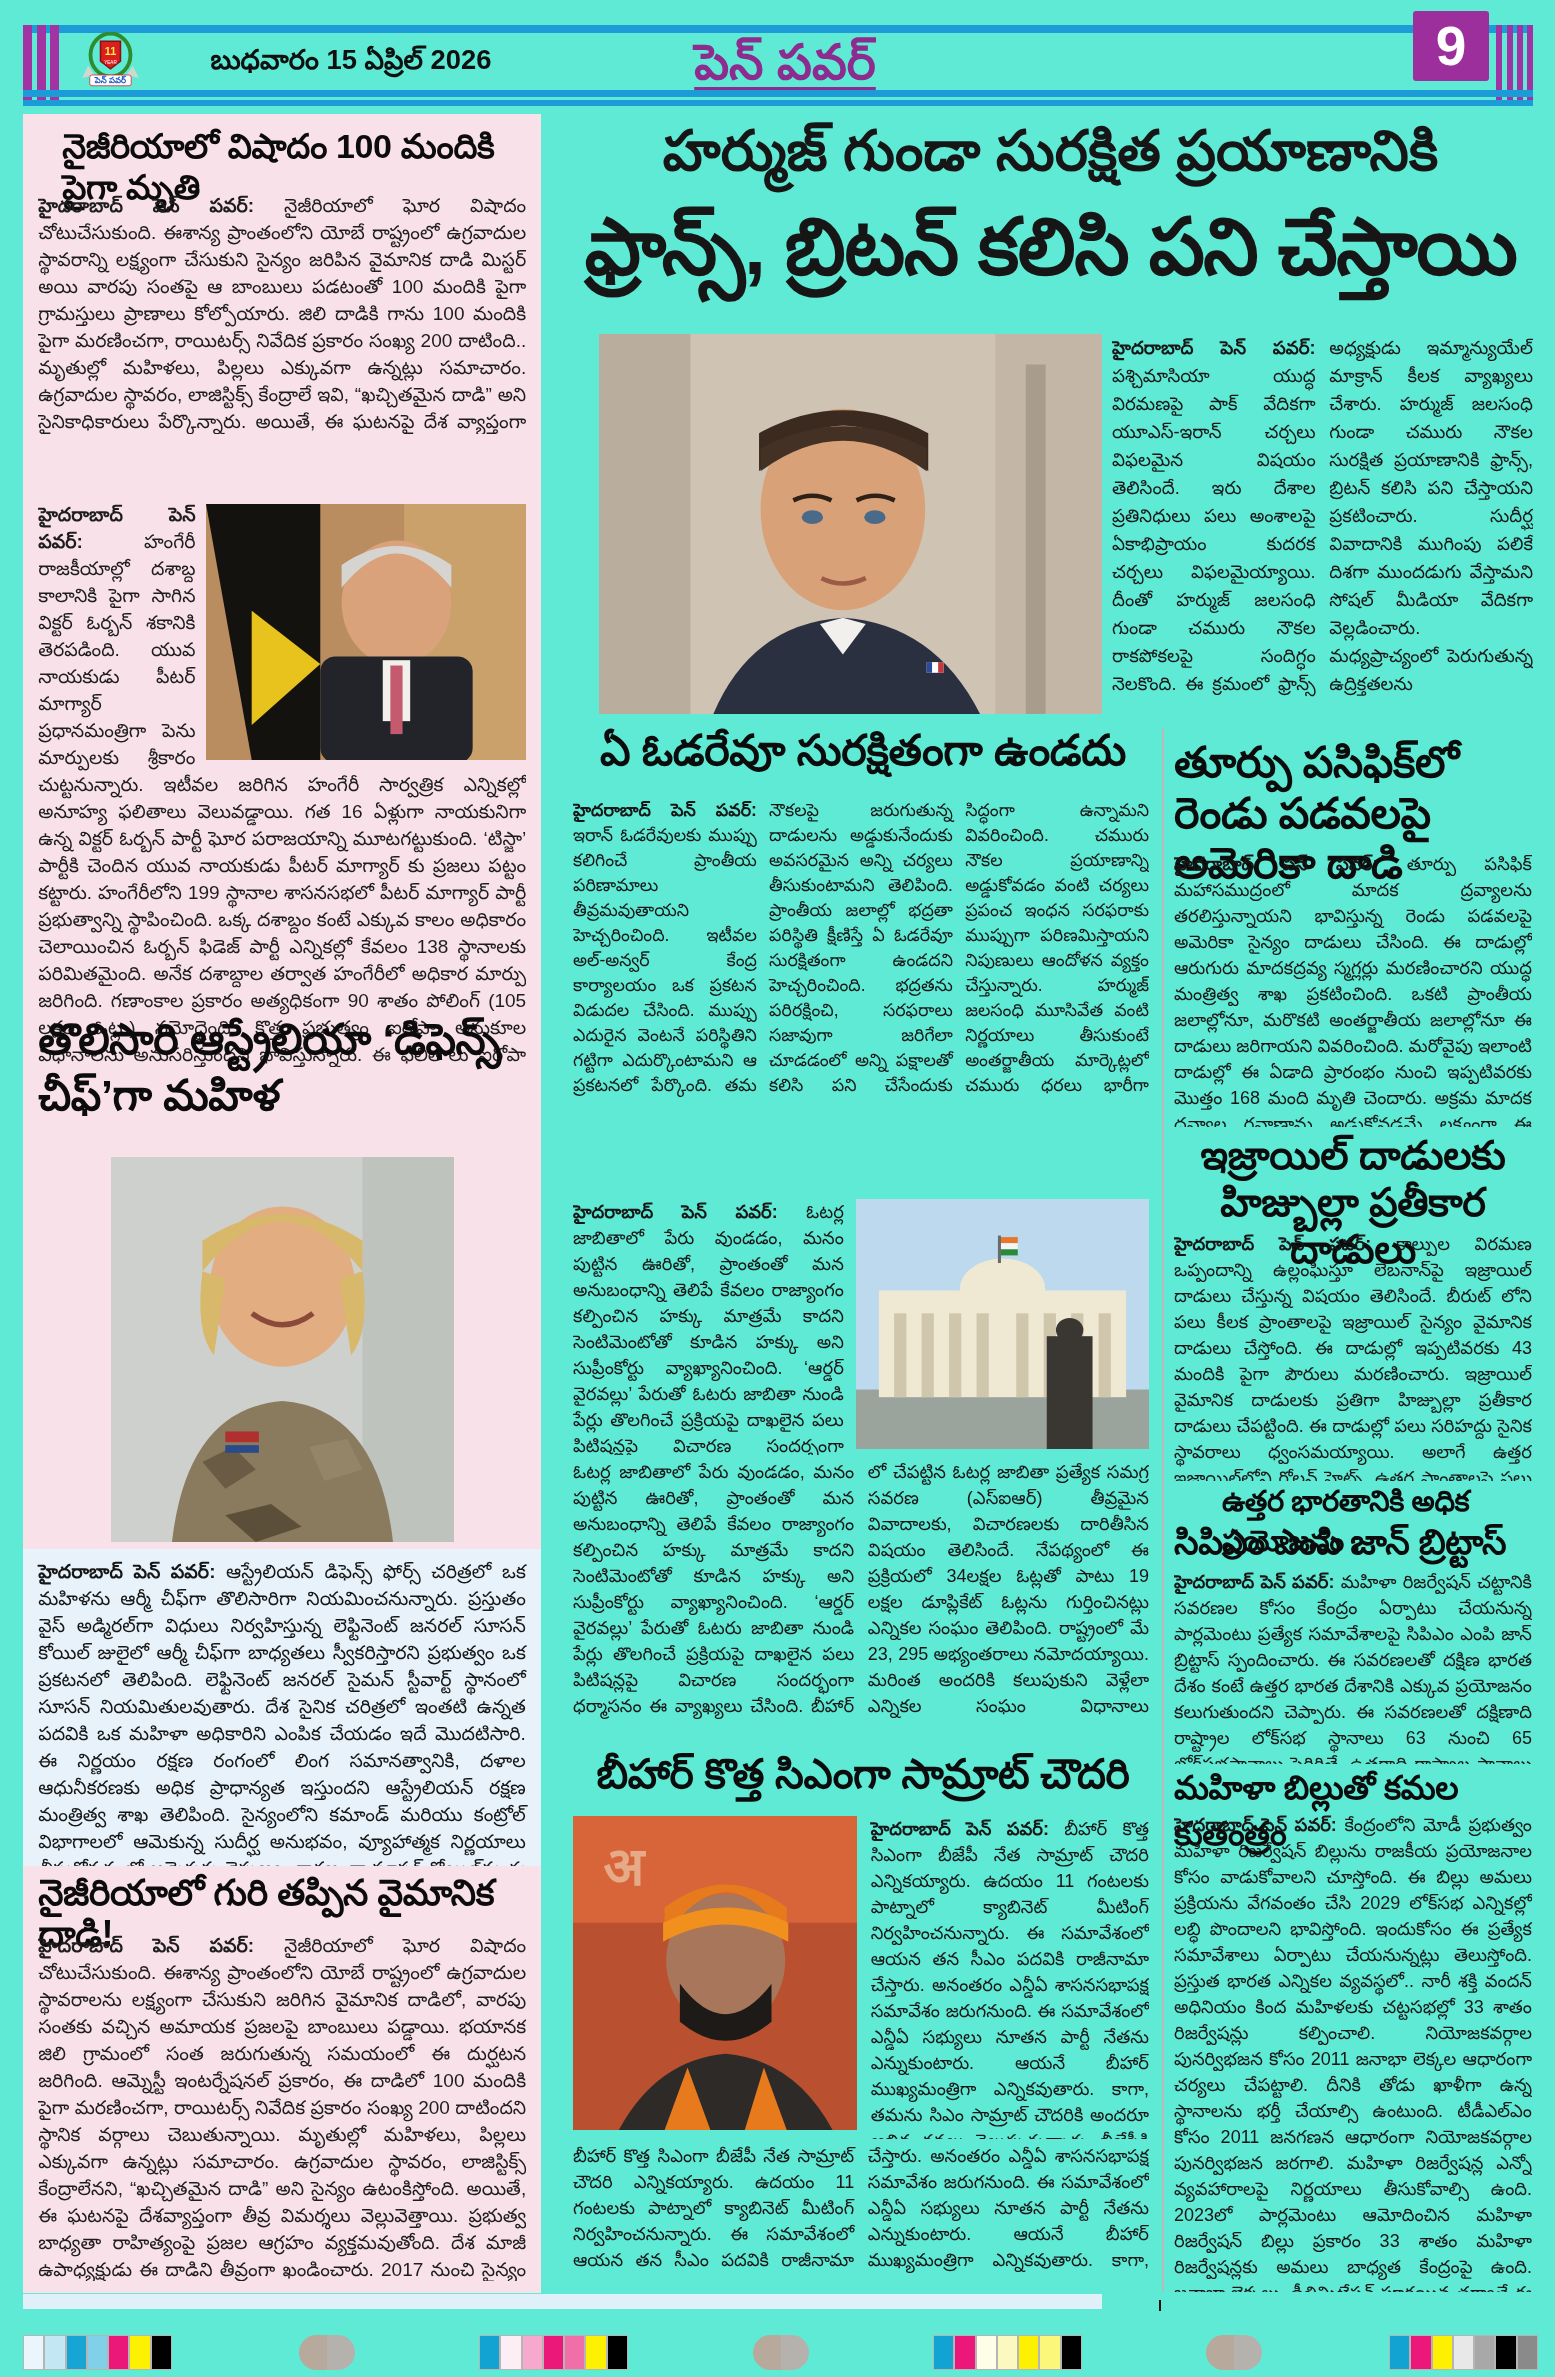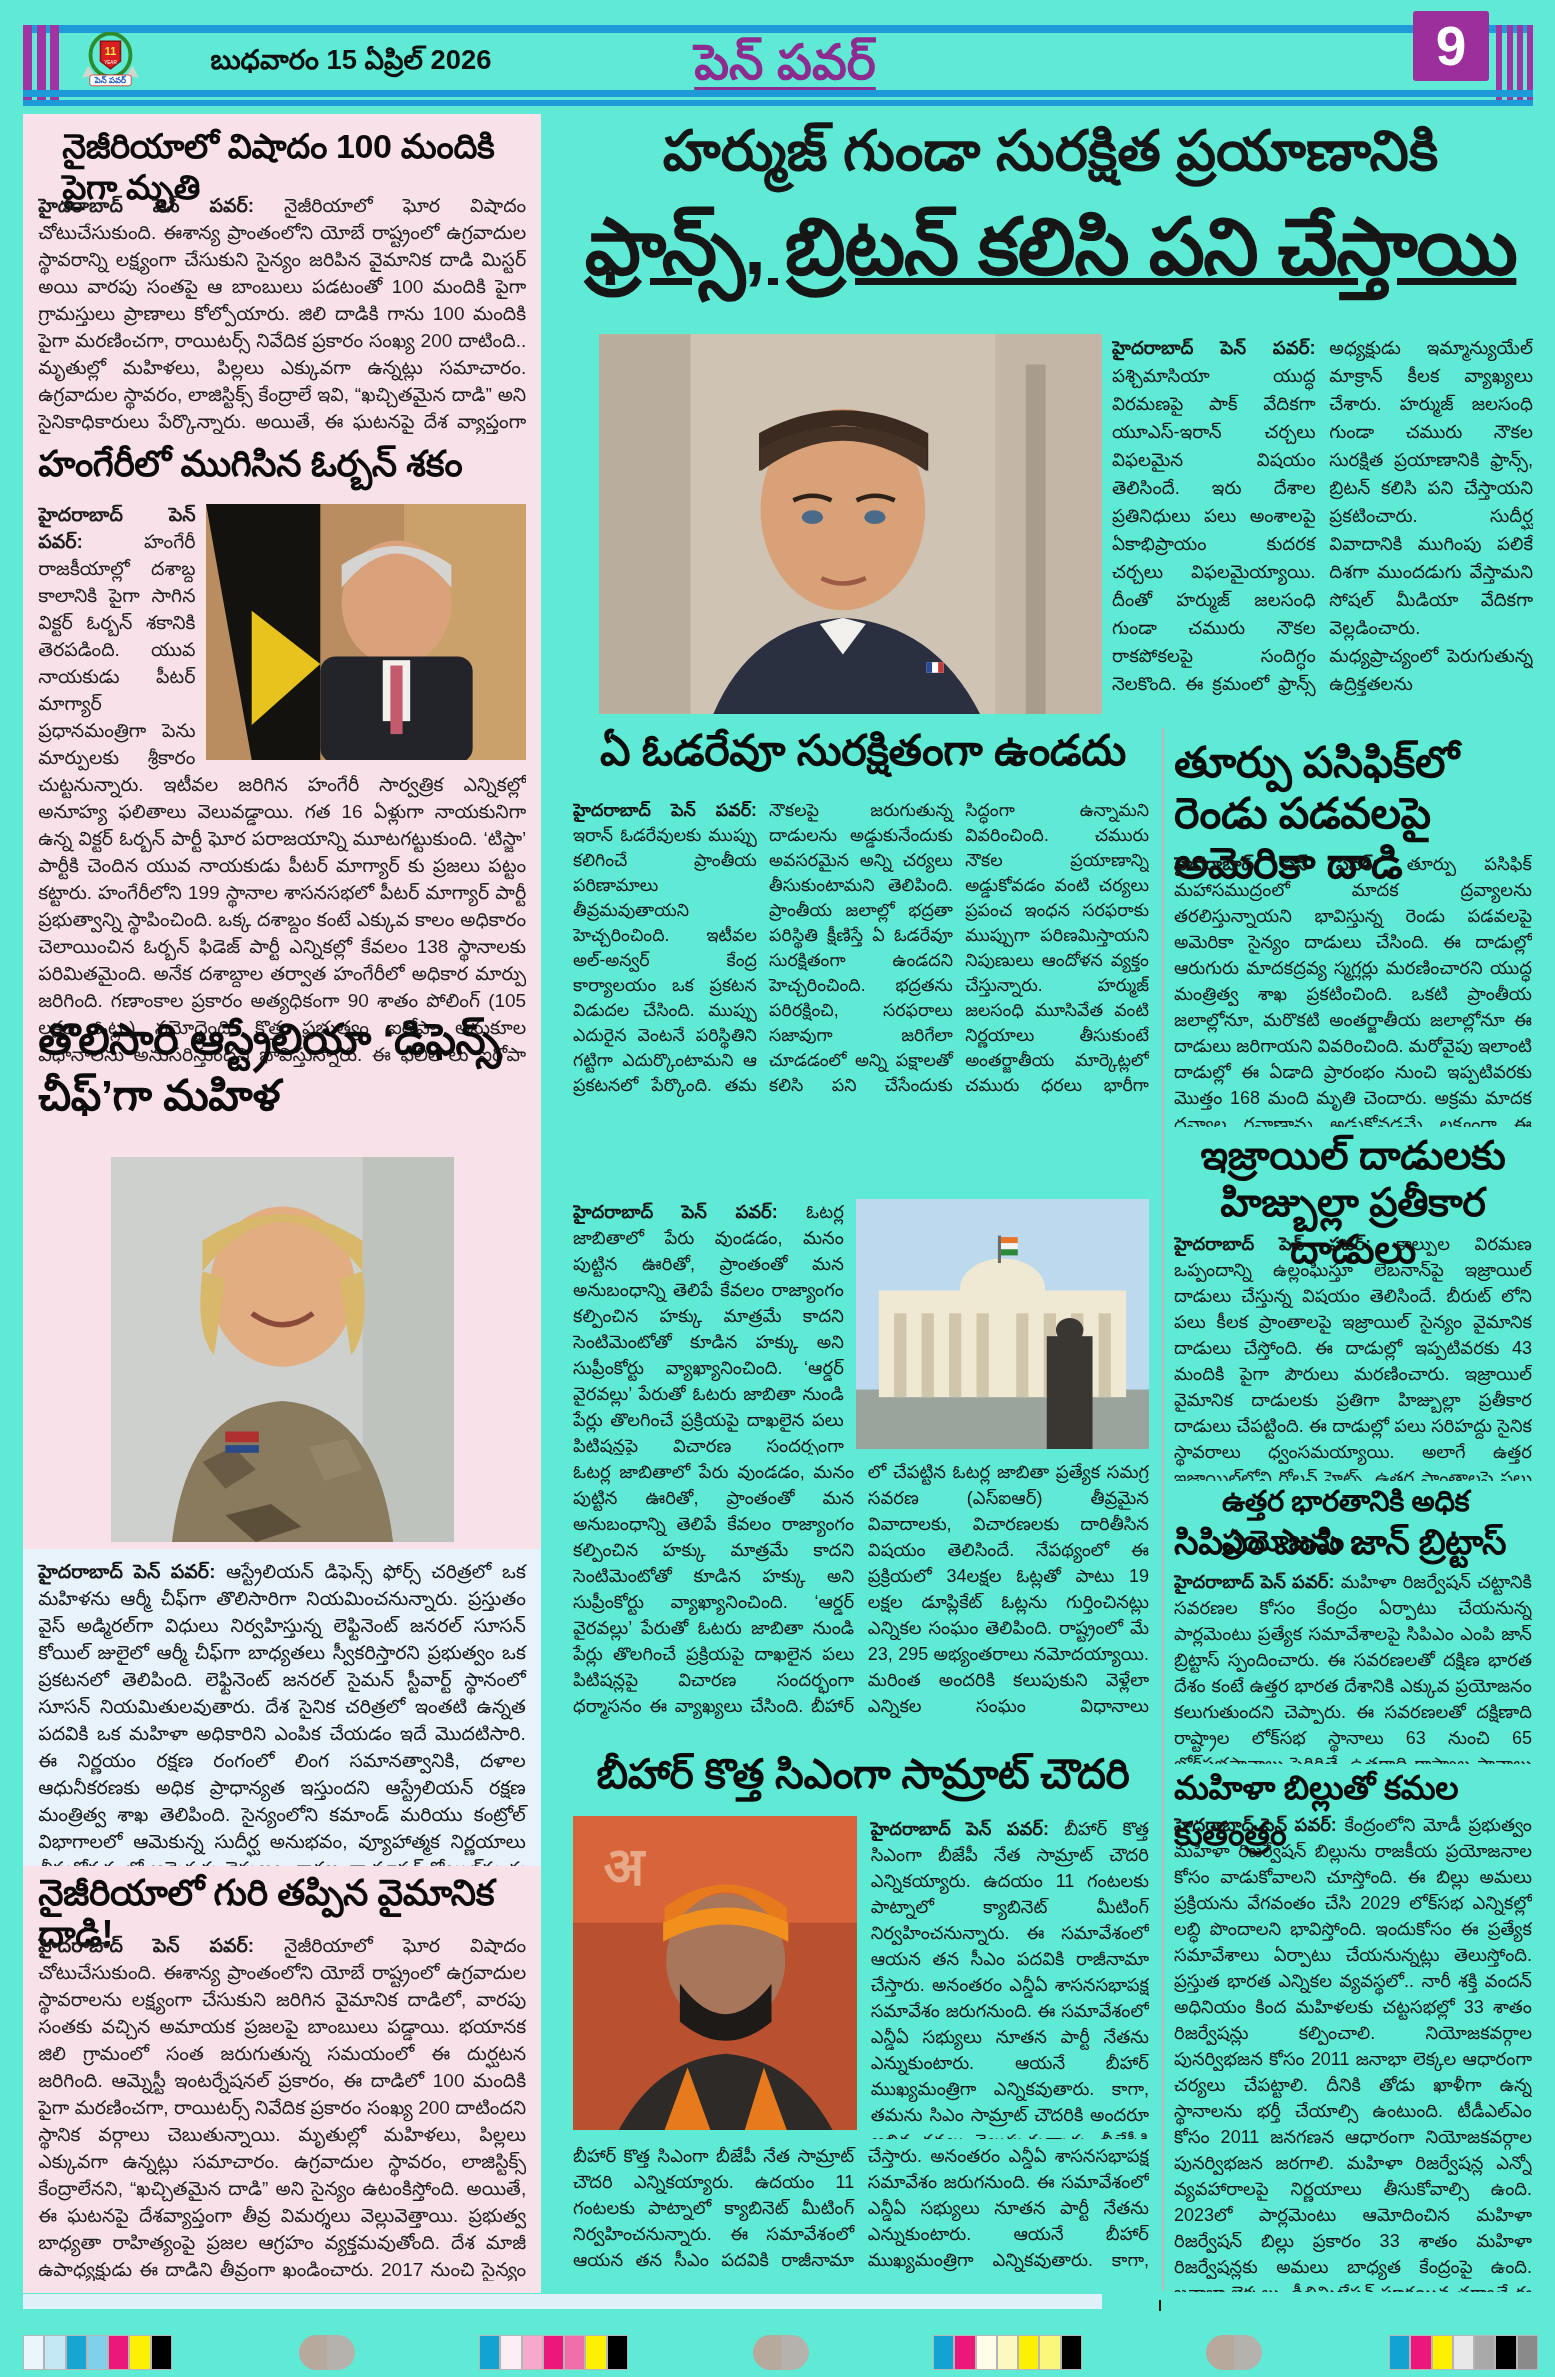--- a/index.html
+++ b/index.html
@@ -122,21 +122,20 @@
   <div class="rule1"></div>
   <div class="rule2"></div>
 
   <div class="leftcol">
     <h2 class="a1h">నైజీరియాలో విషాదం 100 మందికి పైగా మృతి</h2>
     <p class="a1b body-txt">
       <span class="dateline">హైదరాబాద్ పెన్ పవర్:</span>
       <span>నైజీరియాలో ఘోర విషాదం చోటుచేసుకుంది. ఈశాన్య ప్రాంతంలోని యోబే రాష్ట్రంలో ఉగ్రవాదుల స్థావరాన్ని లక్ష్యంగా చేసుకుని సైన్యం జరిపిన వైమానిక దాడి మిస్టర్ అయి వారపు సంతపై ఆ బాంబులు పడటంతో 100 మందికి పైగా గ్రామస్తులు ప్రాణాలు కోల్పోయారు. జిలి దాడికి గాను 100 మందికి పైగా మరణించగా, రాయిటర్స్ నివేదిక ప్రకారం సంఖ్య 200 దాటింది.. మృతుల్లో మహిళలు, పిల్లలు ఎక్కువగా ఉన్నట్లు సమాచారం. ఉగ్రవాదుల స్థావరం, లాజిస్టిక్స్ కేంద్రాలే ఇవి, “ఖచ్చితమైన దాడి” అని సైనికాధికారులు పేర్కొన్నారు. అయితే, ఈ ఘటనపై దేశ వ్యాప్తంగా తీవ్ర విమర్శలు వెల్లువెత్తాయి. ప్రభుత్వ బాధ్యతా రాహిత్యంపై ప్రజలు ఆగ్రహం వ్యక్తం చేశారు. ఈ ఘటనపై నైజీరియా ప్రభుత్వం దిగ్భ్రాంతి వ్యక్తం చేసింది. 2017 నుంచి సైన్యం చేసే దాడుల్లో జరిగిన పొరపాట్ల కారణంగా వందలాది పౌరులు ప్రాణాలు కోల్పోయారు. తాజా ఘటనపై స్వతంత్ర దర్యాప్తు చేపట్టాలని ఆమ్నెస్టీ ఇంటర్నేషనల్ డిమాండ్ చేసింది.</span>
     </p>
 
-    <h2 class="a2h">హంగేరీలో ముగిసిన ఓర్బన్ శకం</h2>
     <div class="a2b body-txt">
       <figure class="a2photo">
         <svg viewBox="0 0 420 336" preserveAspectRatio="none">
           <rect width="420" height="336" fill="#b98d5f"></rect>
           <rect x="260" y="0" width="160" height="336" fill="#caa06b"></rect>
           <path d="M0 0 H150 V336 H60 Z" fill="#14120f"></path>
           <path d="M60 140 L150 210 L60 290 Z" fill="#e8c31d"></path>
           <ellipse cx="250" cy="130" rx="72" ry="82" fill="#d9a27a"></ellipse>
           <path d="M178 110 Q250 20 322 110 L322 80 Q250 30 178 80 Z" fill="#d6d4d0"></path>
           <rect x="150" y="200" width="200" height="140" rx="20" fill="#23242a"></rect>
@@ -172,21 +171,21 @@
     </div>
 
     <h2 class="a4h">నైజీరియాలో గురి తప్పిన వైమానిక దాడి!</h2>
     <p class="a4b body-txt">
       <span class="dateline">హైదరాబాద్ పెన్ పవర్:</span>
       <span>నైజీరియాలో ఘోర విషాదం చోటుచేసుకుంది. ఈశాన్య ప్రాంతంలోని యోబే రాష్ట్రంలో ఉగ్రవాదుల స్థావరాలను లక్ష్యంగా చేసుకుని జరిగిన వైమానిక దాడిలో, వారపు సంతకు వచ్చిన అమాయక ప్రజలపై బాంబులు పడ్డాయి. భయానక జిలి గ్రామంలో సంత జరుగుతున్న సమయంలో ఈ దుర్ఘటన జరిగింది. ఆమ్నెస్టీ ఇంటర్నేషనల్ ప్రకారం, ఈ దాడిలో 100 మందికి పైగా మరణించగా, రాయిటర్స్ నివేదిక ప్రకారం సంఖ్య 200 దాటిందని స్థానిక వర్గాలు చెబుతున్నాయి. మృతుల్లో మహిళలు, పిల్లలు ఎక్కువగా ఉన్నట్లు సమాచారం. ఉగ్రవాదుల స్థావరం, లాజిస్టిక్స్ కేంద్రాలేనని, “ఖచ్చితమైన దాడి” అని సైన్యం ఉటంకిస్తోంది. అయితే, ఈ ఘటనపై దేశవ్యాప్తంగా తీవ్ర విమర్శలు వెల్లువెత్తాయి. ప్రభుత్వ బాధ్యతా రాహిత్యంపై ప్రజల ఆగ్రహం వ్యక్తమవుతోంది. దేశ మాజీ ఉపాధ్యక్షుడు ఈ దాడిని తీవ్రంగా ఖండించారు. 2017 నుంచి సైన్యం చేసే దాడుల్లో జరిగిన పొరపాట్ల కారణంగా వందలాది పౌరులు ప్రాణాలు కోల్పోయారు. తాజా ఘటనపై స్వతంత్ర దర్యాప్తు చేపట్టాలని ఆమ్నెస్టీ ఇంటర్నేషనల్ డిమాండ్ చేసింది.</span>
     </p>
   </div>
 
   <h1 class="mh1" style="font-weight:800;">హర్ముజ్ గుండా సురక్షిత ప్రయాణానికి</h1>
-  <h1 class="mh2" style="font-weight:800;text-decoration:underline;">ఫ్రాన్స్, బ్రిటన్ కలిసి పని చేస్తాయి</h1>
+  <h1 class="mh2" style="font-weight:800;">ఫ్రాన్స్, బ్రిటన్ కలిసి పని చేస్తాయి</h1>
   <figure class="mphoto">
     <svg viewBox="0 0 660 498" preserveAspectRatio="none">
       <rect width="660" height="498" fill="#cfc3b4"></rect>
       <rect x="0" y="0" width="120" height="498" fill="#b9ad9d"></rect>
       <rect x="520" y="0" width="140" height="498" fill="#c3b6a6"></rect>
       <rect x="560" y="40" width="26" height="458" fill="#a89c8c"></rect>
       <ellipse cx="320" cy="230" rx="108" ry="132" fill="#d9a178"></ellipse>
       <path d="M210 180 Q320 60 432 180 L432 130 Q320 70 210 130 Z" fill="#3a2a20"></path>
       <path d="M212 180 Q320 100 430 180 L430 150 Q320 92 212 150 Z" fill="#433125"></path>
       <ellipse cx="280" cy="240" rx="14" ry="9" fill="#4a6a8a"></ellipse>

